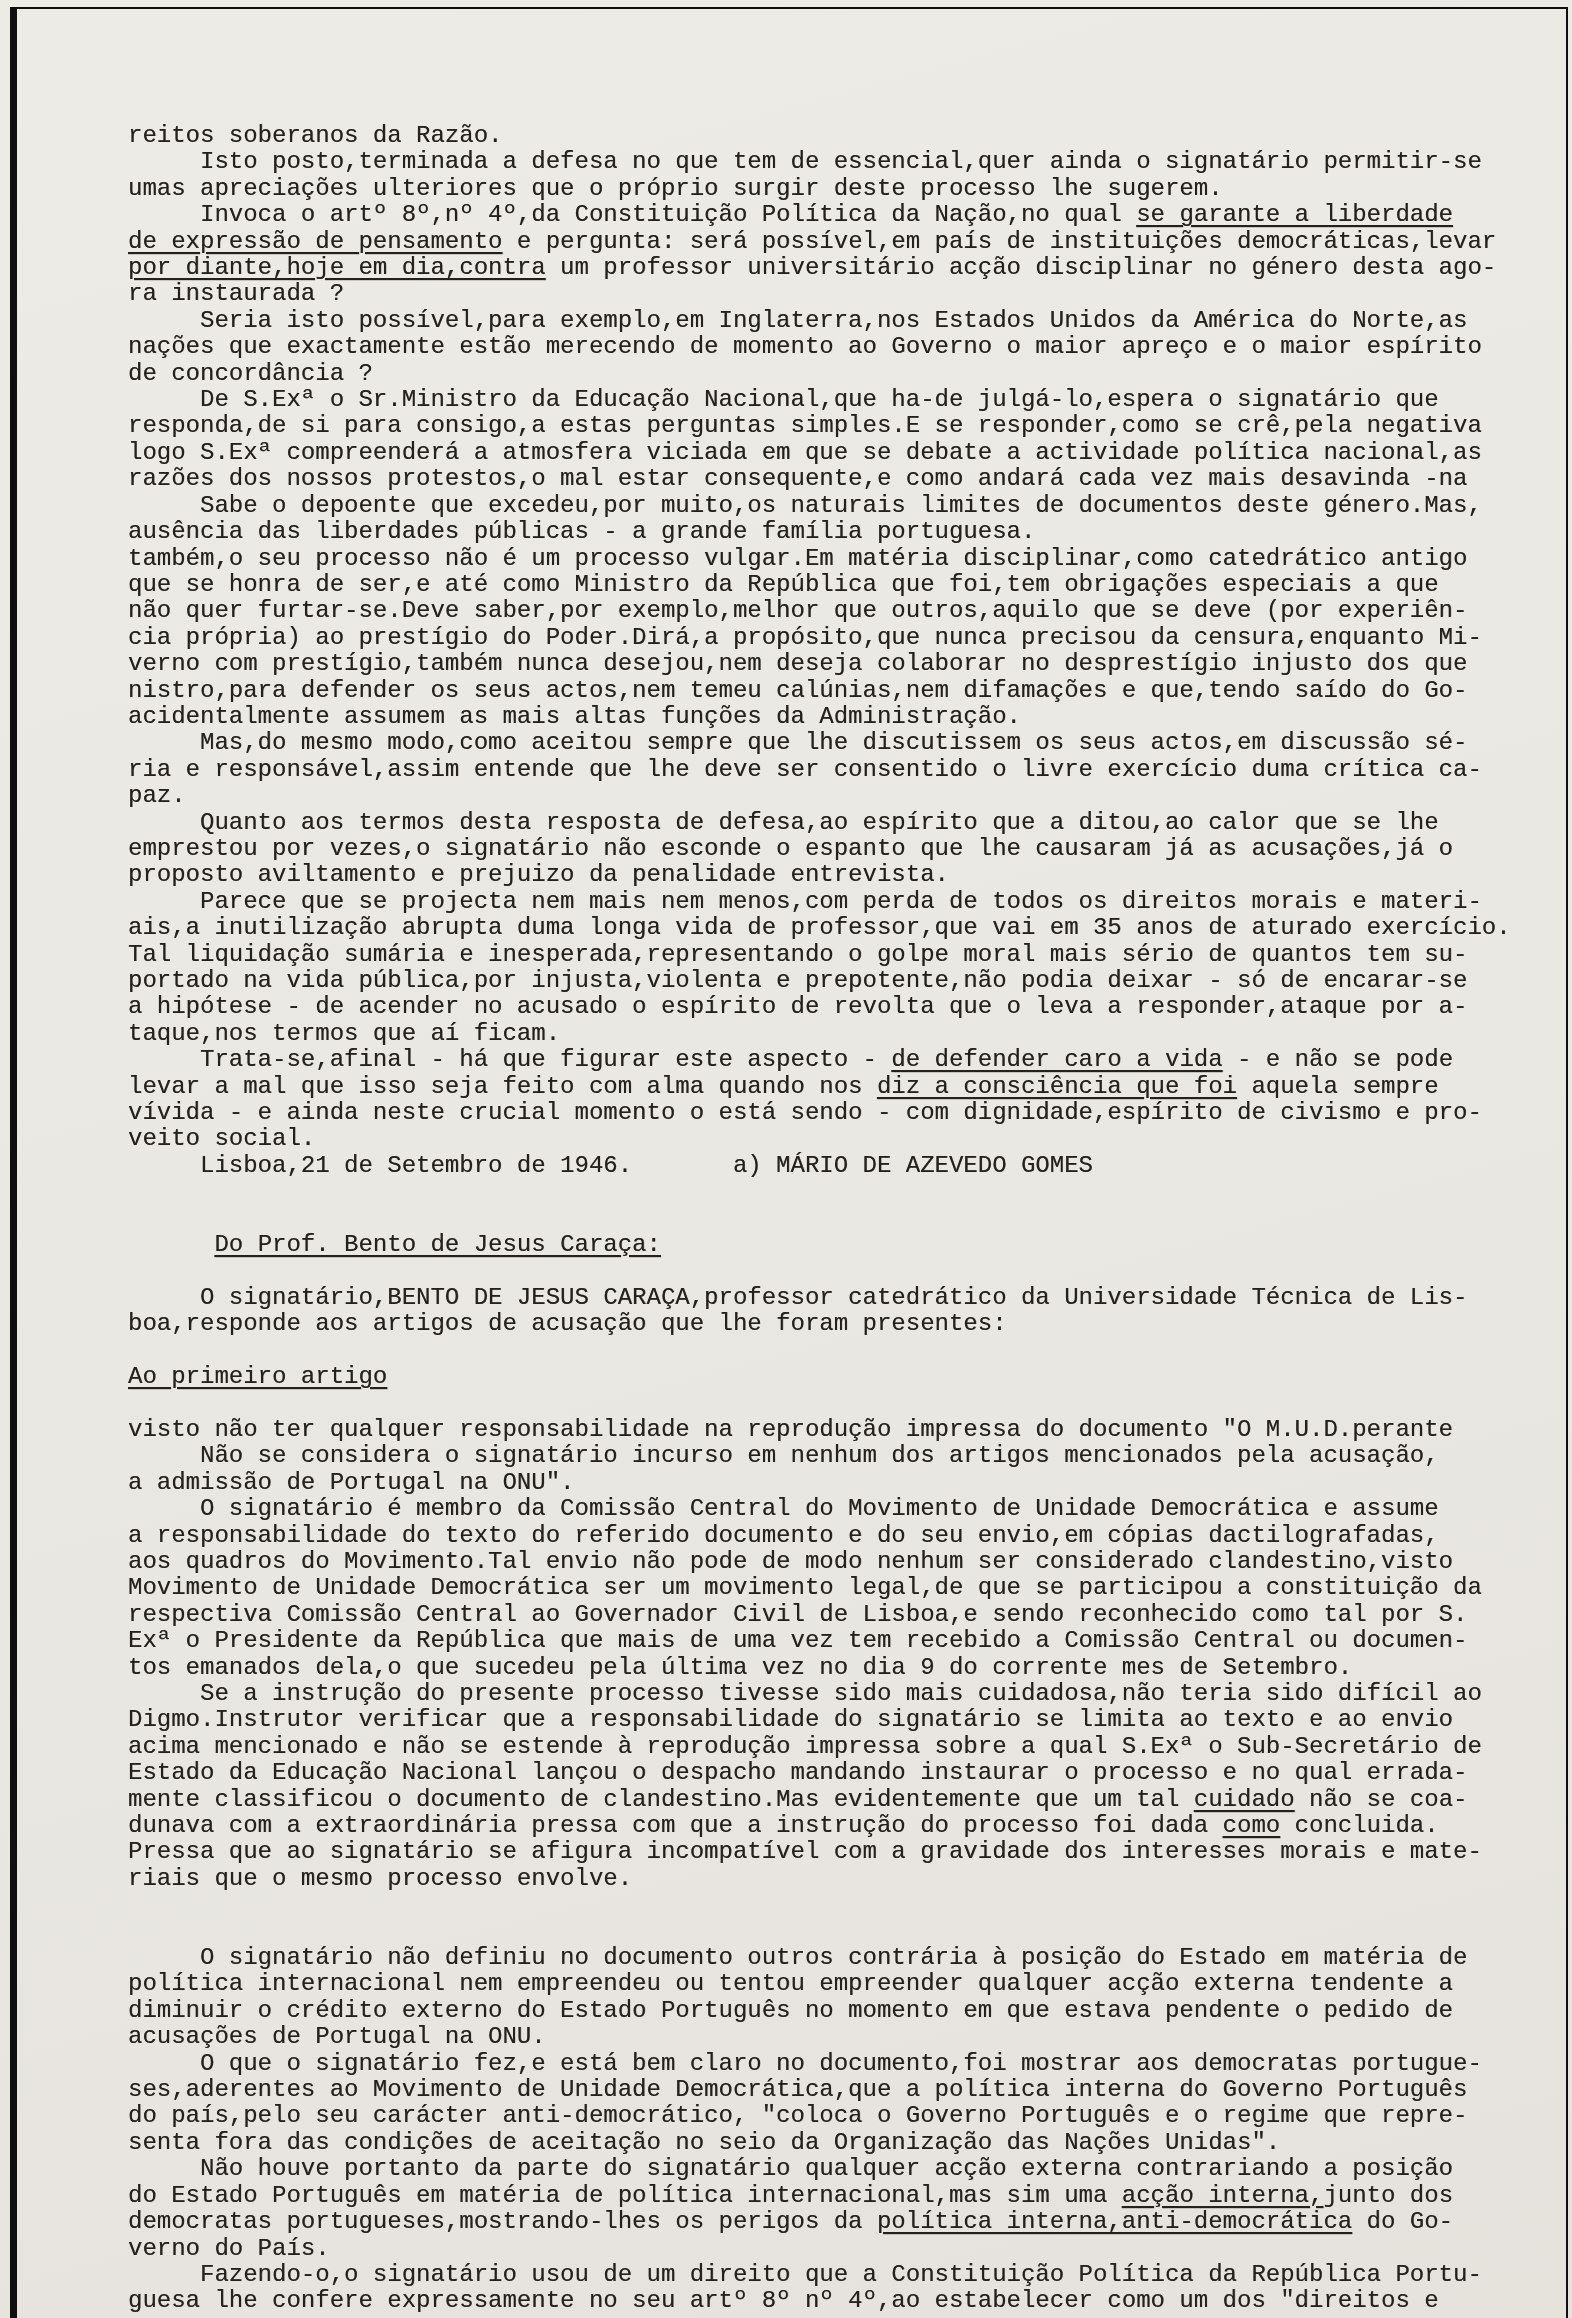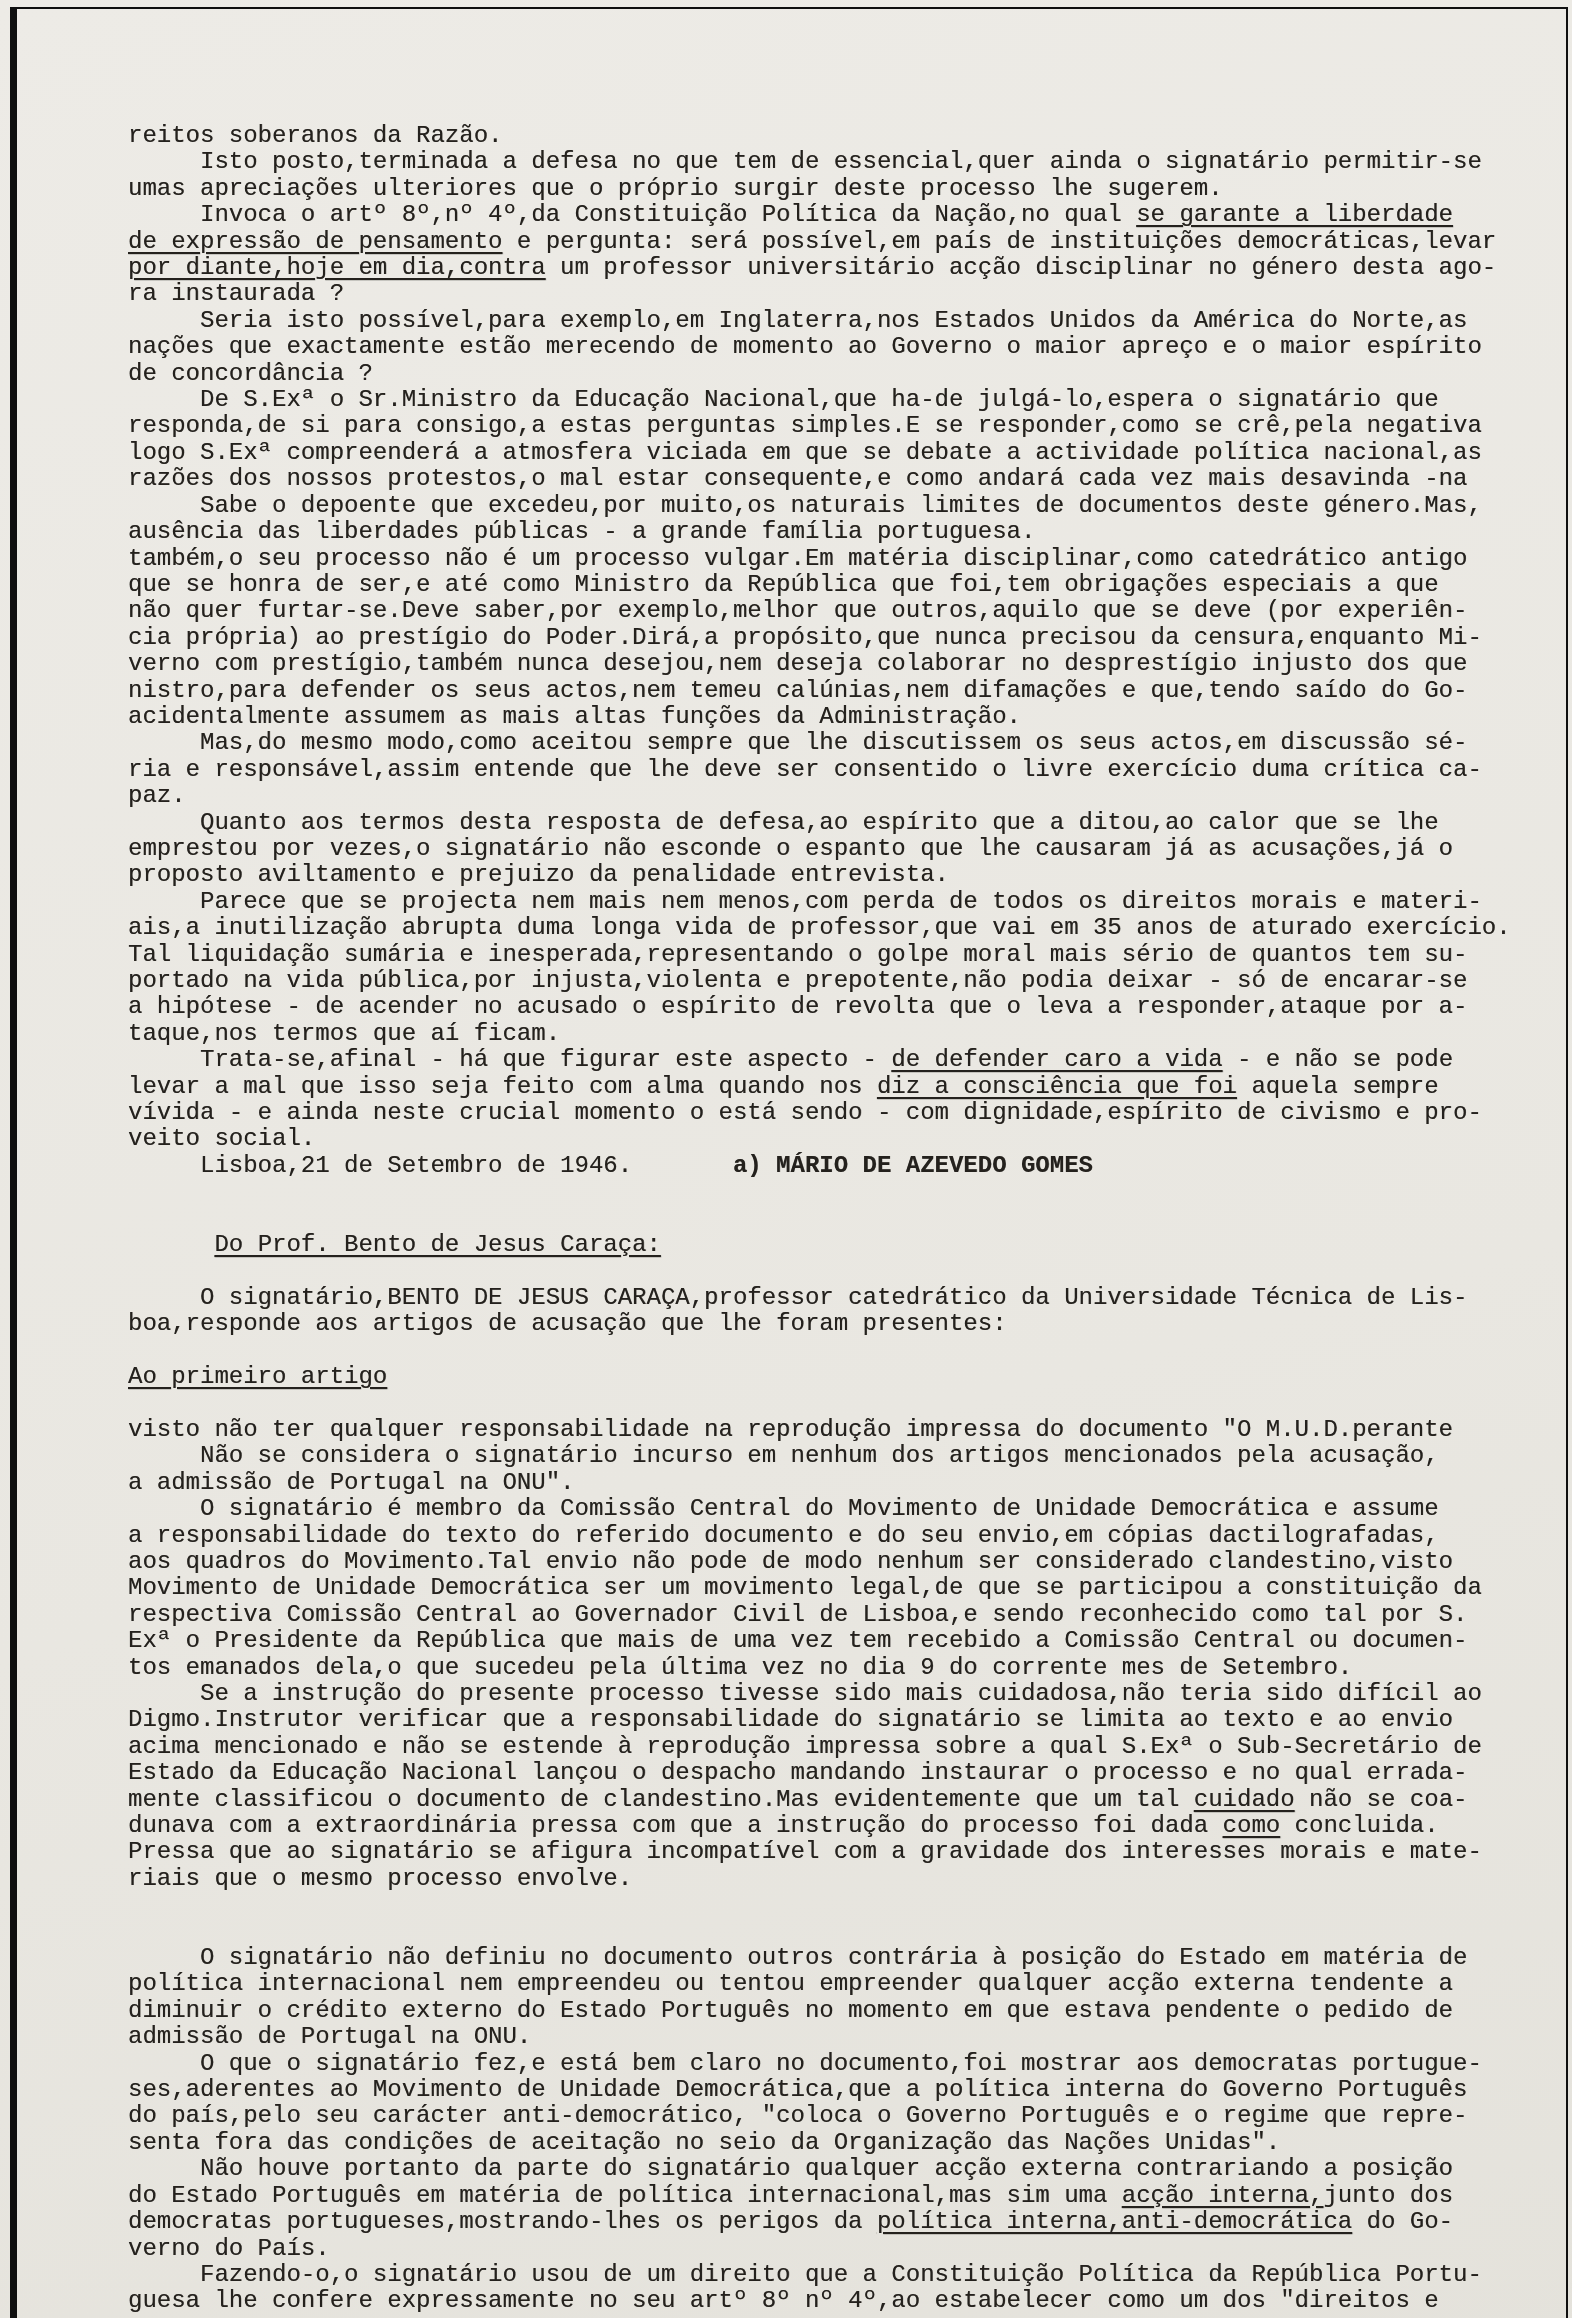--- a/index.html
+++ b/index.html
@@ -21,21 +21,21 @@
     position:absolute;left:128px;top:123px;width:1396px;
     color:var(--ink);font-size:24px;line-height:26.4px;
   }
   .line{
     white-space:pre;
     text-shadow:0.3px 0.4px 0.5px rgba(25,22,18,0.45);
     min-height:26.4px;
   }
   .line.center{text-align:left;}
   .line u{text-decoration-thickness:1.9px;text-underline-offset:4.2px;margin-top:8px;}
-  .line b{font-weight:bold;}
+  .line b{font-weight:normal;}
 </style>
 </head>
 <body>
 
 <div class="scan-frame"></div>
 
 <div class="document-body">
     <div class="line">reitos soberanos da Razão.</div>
     <div class="line">     Isto posto,terminada a defesa no que tem de essencial,quer ainda o signatário permitir-se</div>
     <div class="line">umas apreciações ulteriores que o próprio surgir deste processo lhe sugerem.</div>
@@ -101,21 +101,21 @@
     <div class="line">Estado da Educação Nacional lançou o despacho mandando instaurar o processo e no qual errada-</div>
     <div class="line">mente classificou o documento de clandestino.Mas evidentemente que um tal <u>cuidado</u> não se coa-</div>
     <div class="line">dunava com a extraordinária pressa com que a instrução do processo foi dada <u>como</u> concluida.</div>
     <div class="line">Pressa que ao signatário se afigura incompatível com a gravidade dos interesses morais e mate-</div>
     <div class="line">riais que o mesmo processo envolve.</div>
     <div class="line">&nbsp;</div>
     <div class="line">&nbsp;</div>
     <div class="line">     O signatário não definiu no documento outros contrária à posição do Estado em matéria de</div>
     <div class="line">política internacional nem empreendeu ou tentou empreender qualquer acção externa tendente a</div>
     <div class="line">diminuir o crédito externo do Estado Português no momento em que estava pendente o pedido de</div>
-    <div class="line">admissão de Portugal na ONU.</div>
+    <div class="line">acusações de Portugal na ONU.</div>
     <div class="line">     O que o signatário fez,e está bem claro no documento,foi mostrar aos democratas portugue-</div>
     <div class="line">ses,aderentes ao Movimento de Unidade Democrática,que a política interna do Governo Português</div>
     <div class="line">do país,pelo seu carácter anti-democrático, "coloca o Governo Português e o regime que repre-</div>
     <div class="line">senta fora das condições de aceitação no seio da Organização das Nações Unidas".</div>
     <div class="line">     Não houve portanto da parte do signatário qualquer acção externa contrariando a posição</div>
     <div class="line">do Estado Português em matéria de política internacional,mas sim uma <u>acção interna,</u>junto dos</div>
     <div class="line">democratas portugueses,mostrando-lhes os perigos da <u>política interna,anti-democrática</u> do Go-</div>
     <div class="line">verno do País.</div>
     <div class="line">     Fazendo-o,o signatário usou de um direito que a Constituição Política da República Portu-</div>
     <div class="line">guesa lhe confere expressamente no seu artº 8º nº 4º,ao estabelecer como um dos "direitos e</div>

